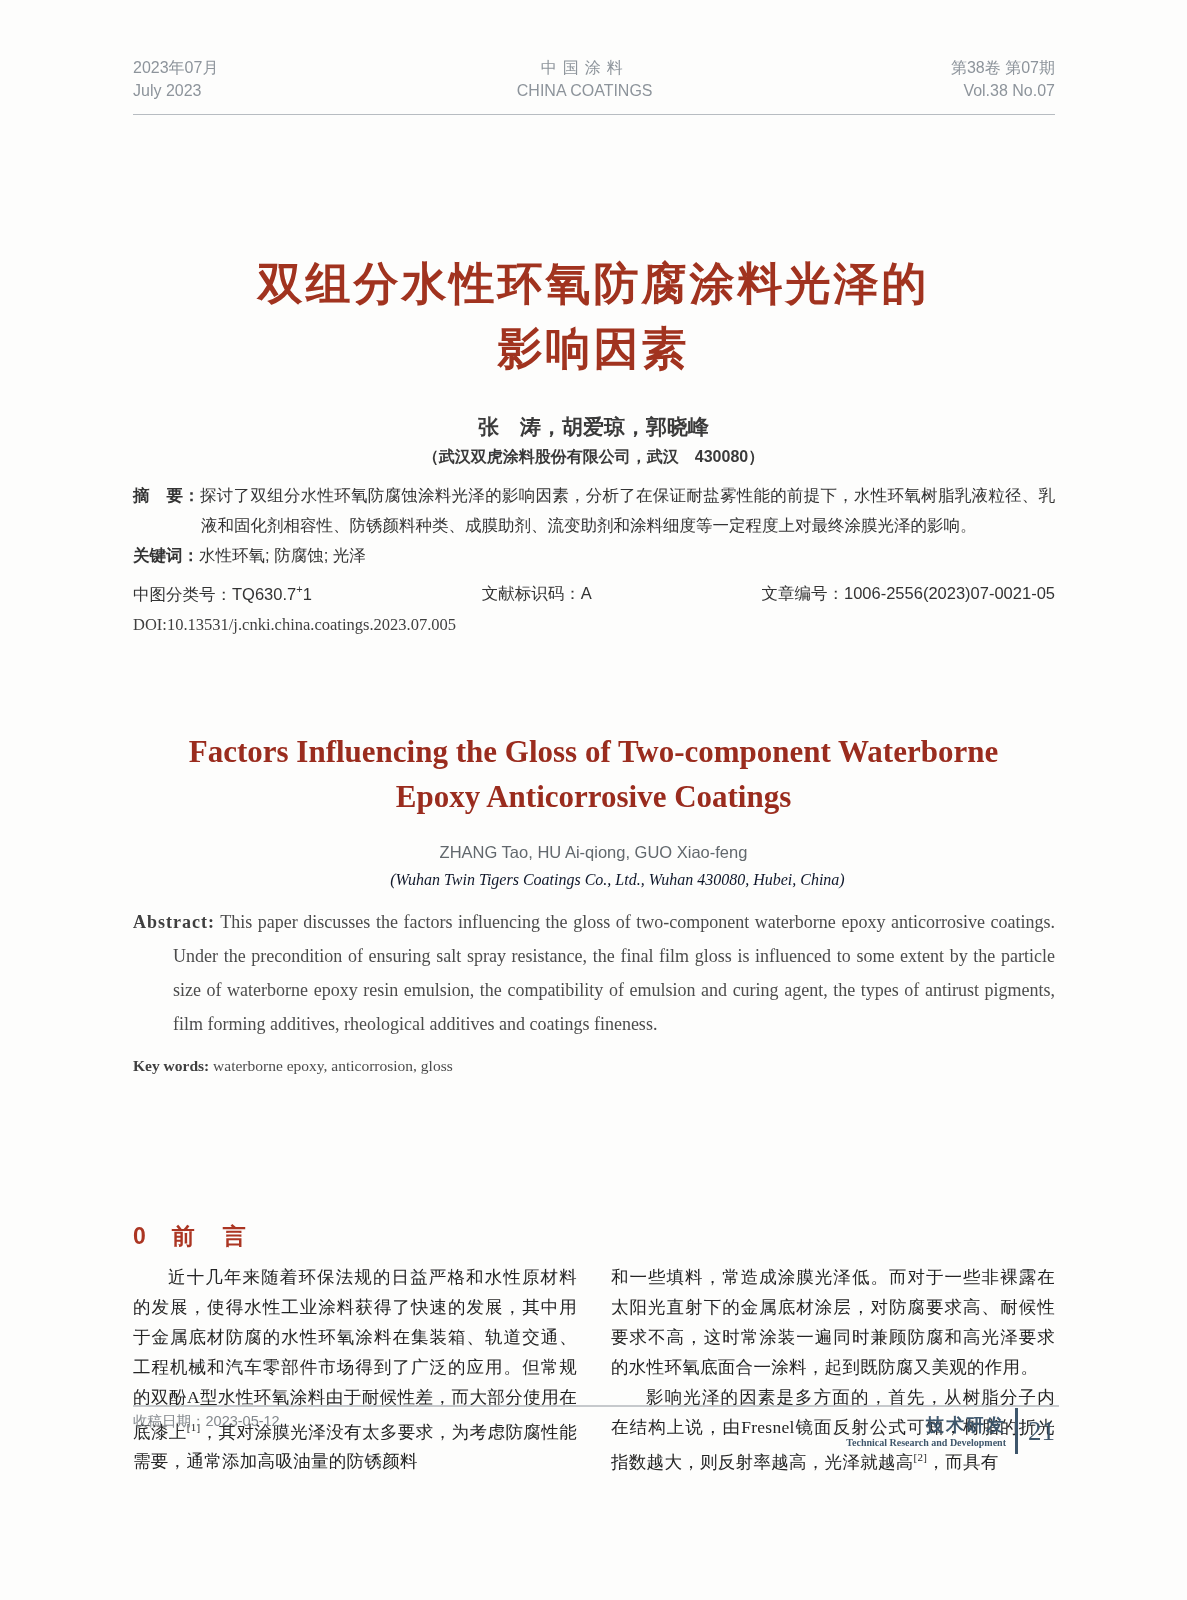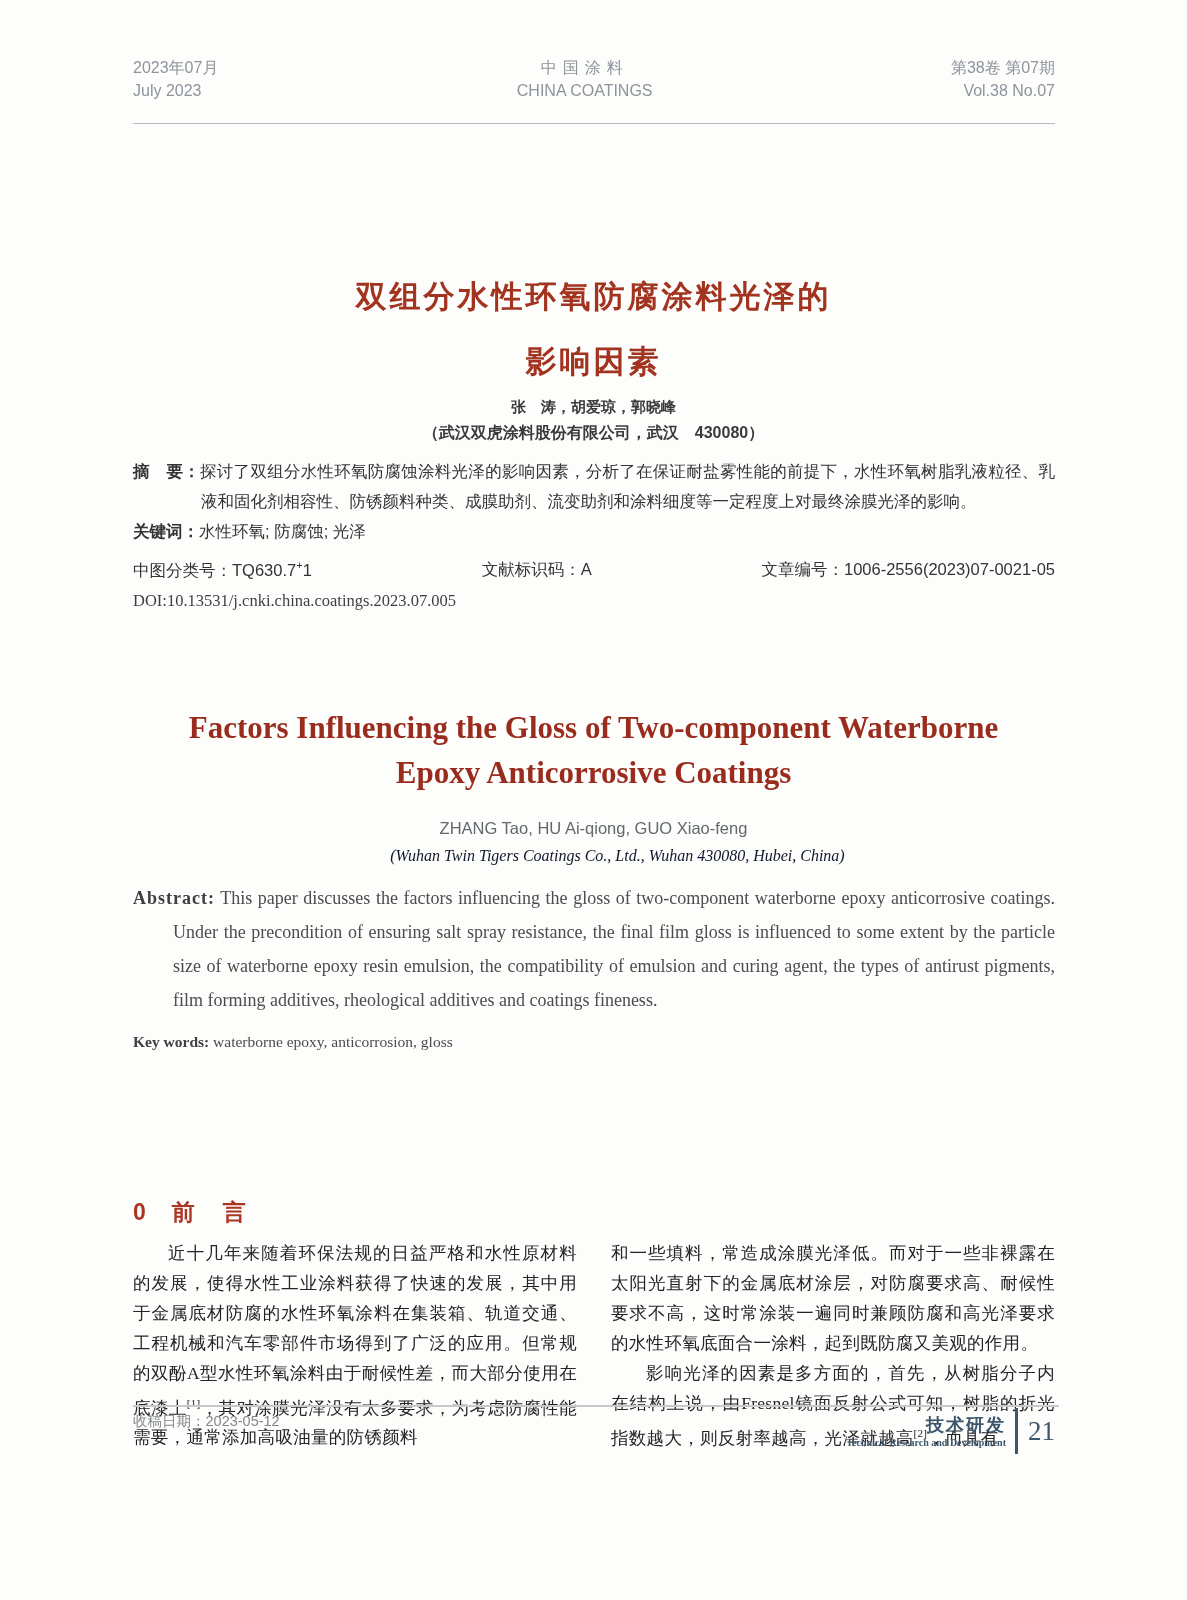--- a/index.html
+++ b/index.html
@@ -10,43 +10,43 @@
     margin:0 auto;
     background:#fdfdfc;
     font-family:"Liberation Serif", serif;
     color:#262626;
     overflow:hidden;
   }
   
   .journal-header {
     margin:56px 132px 0 133px;
     display:flex; justify-content:space-between; align-items:flex-end;
-    padding-bottom:21px;
+    padding-bottom:12px;
     border-bottom:1px solid #b7bcc1;
     font-family:"Liberation Sans", sans-serif;
     font-size:16px; line-height:23px;
     color:#8d949b;
   }
   .jh-center { text-align:center; }
   .jh-center .cn { letter-spacing:6px; }
   .jh-right  { text-align:right; }
   
   .cn-title {
     margin-top:140px;
     text-align:center;
-    font-family:Liberation Serif, serif;
+    font-family:Liberation Mono, monospace;
     font-weight:bold;
-    font-size:31px; line-height:65px;
+    font-size:45px; line-height:65px;
     letter-spacing:3px;
     color:#a1331f;
   }
   .byline {
-    margin-top:4px; text-align:center;
+    margin-top:28px; text-align:center;
     font-family:Liberation Sans, sans-serif;
-    font-weight:600; font-size:15px; color:#3a3a3a;
+    font-weight:600; font-size:21px; color:#3a3a3a;
   }
   .affiliation {
     margin-top:6px; text-align:center;
     font-family:"Liberation Sans", sans-serif;
     font-weight:600; font-size:16px; color:#3a3a3a;
   }
   
   .meta-block { margin:12px 132px 0 133px; }
   .abstract-cn {
     font-family:"Liberation Sans", sans-serif;

